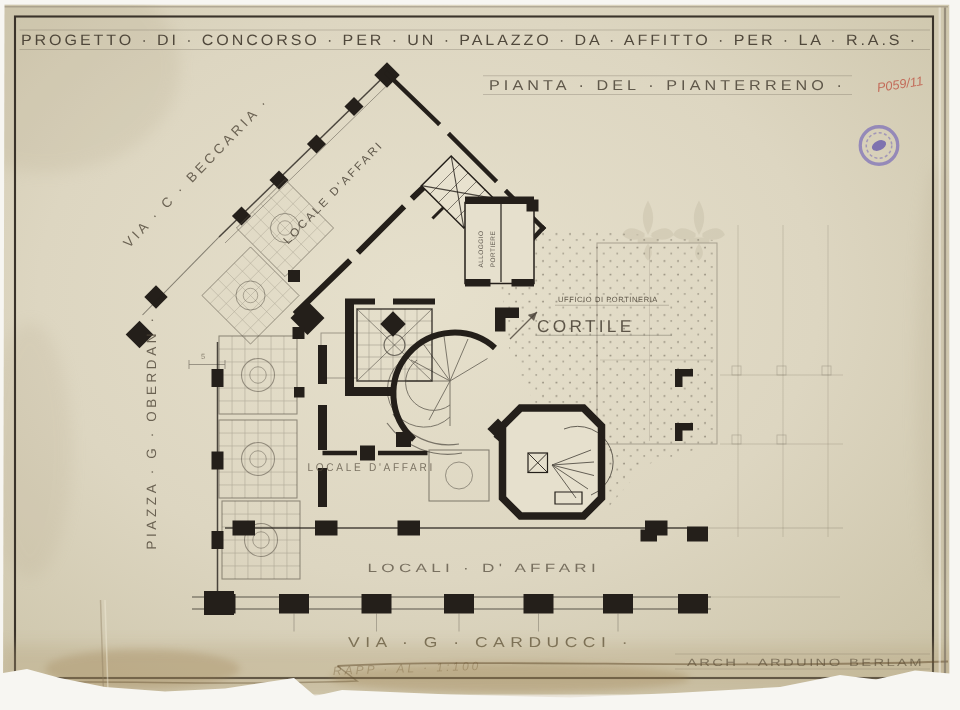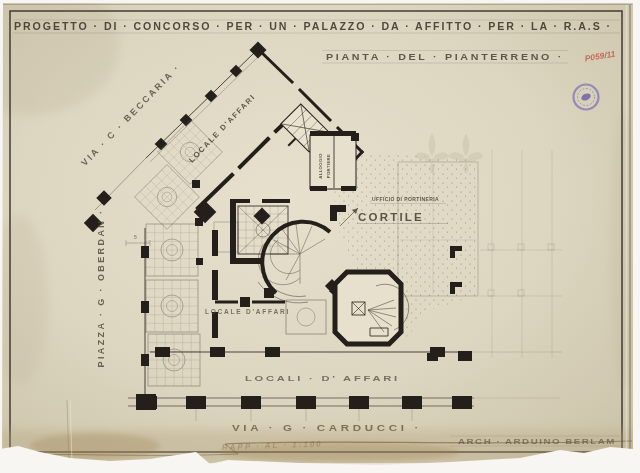--- a/index.html
+++ b/index.html
@@ -1,16 +1,16 @@
 <!DOCTYPE html>
 <html><head>
 <meta charset="utf-8">
 <style>
   html,body{margin:0;padding:0;background:#f7f6f2;}
-  .stage{position:relative;width:640px;height:473px;overflow:hidden;background:#f7f6f2;font-weight:bold;}
+  .stage{position:relative;width:640px;height:473px;overflow:hidden;background:#f7f6f2;}
   svg{display:block;}
   text{font-family:"Liberation Sans", sans-serif;}
   .t-title{font-size:10px;letter-spacing:1.8px;fill:#453d31;opacity:.92;}
   .t-sub{font-size:9.5px;letter-spacing:2.4px;fill:#4a4236;opacity:.85;}
   .t-street{font-size:9px;letter-spacing:2.4px;fill:#4e4537;opacity:.8;}
   .t-carducci{font-size:9.5px;letter-spacing:3px;fill:#55492f;opacity:.75;}
   .t-label{font-size:8px;letter-spacing:2px;fill:#4e4537;opacity:.7;}
   .t-label-d{font-size:7.5px;letter-spacing:1.6px;fill:#4a4236;opacity:.85;}
   .t-label-lg{font-size:11.5px;letter-spacing:2.2px;fill:#453d31;opacity:.85;}
   .t-tiny{font-size:5px;letter-spacing:.4px;fill:#453d31;opacity:.85;}

